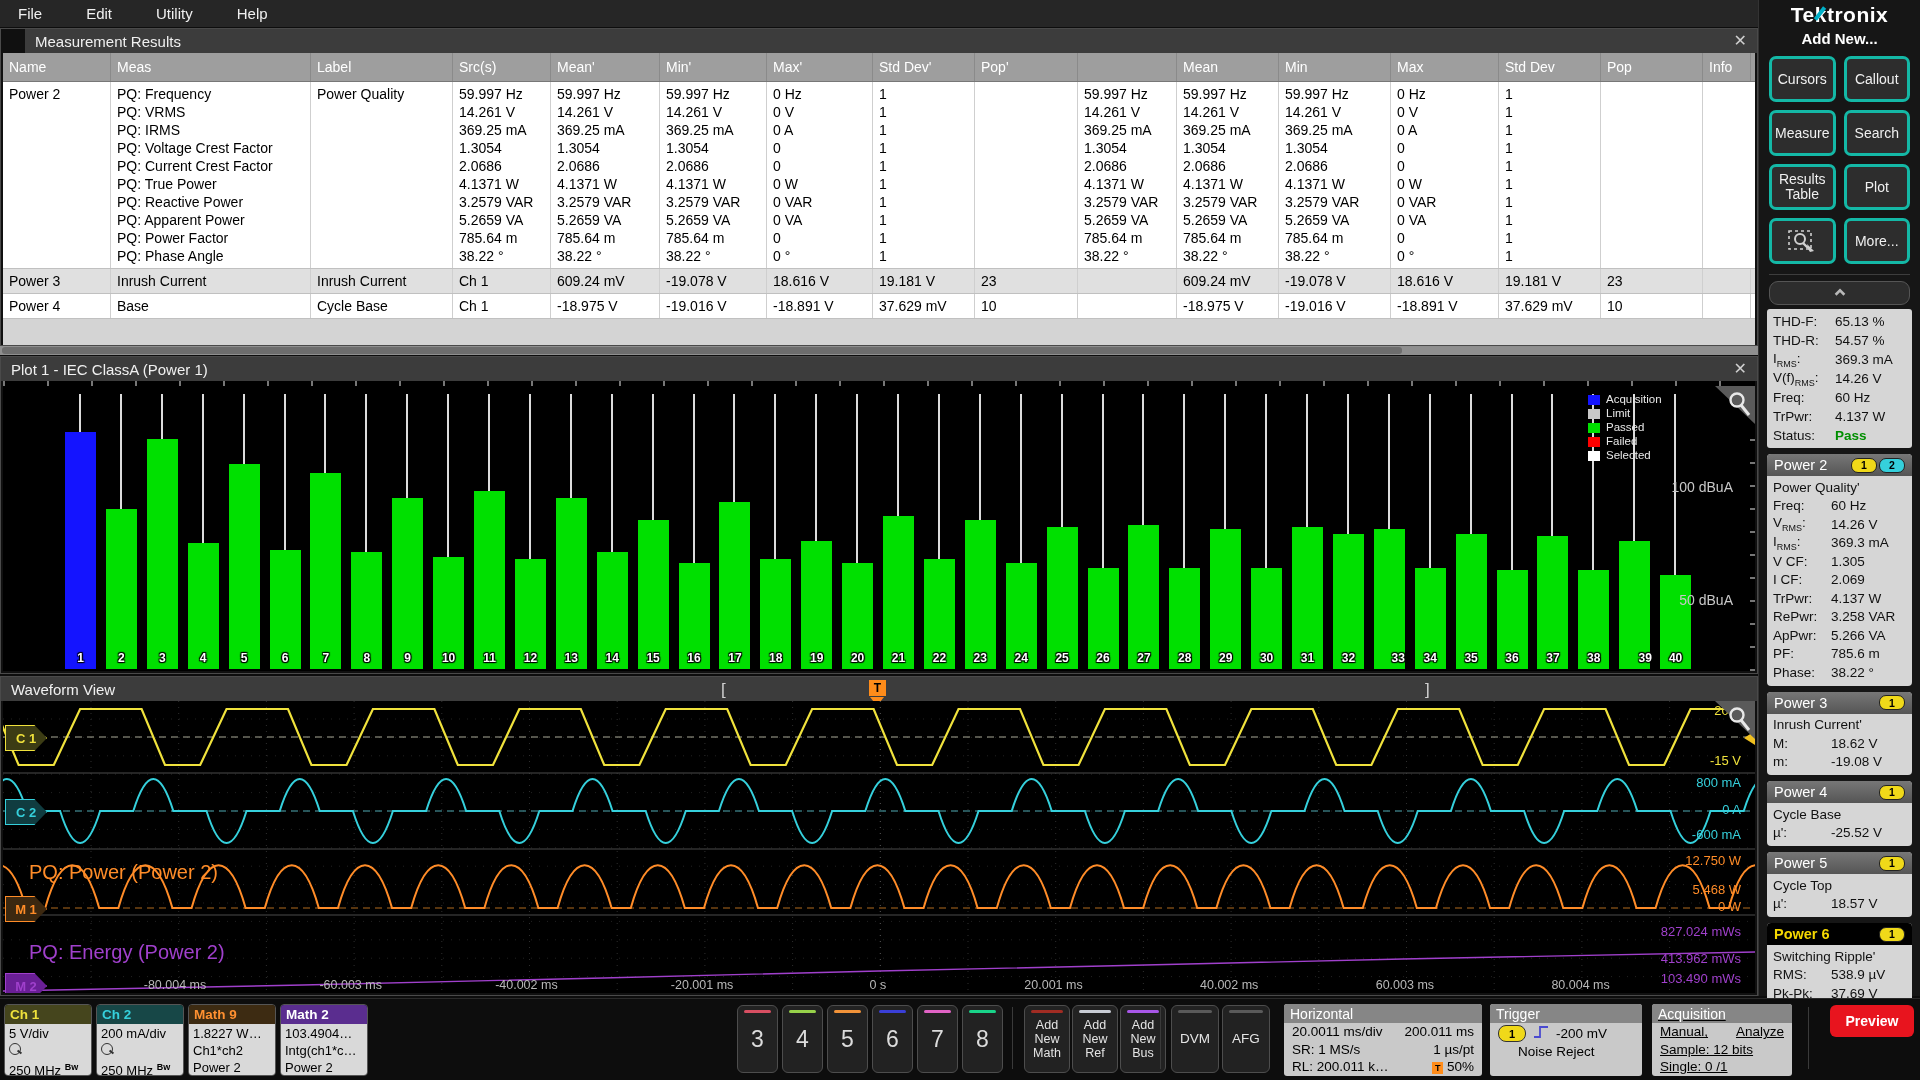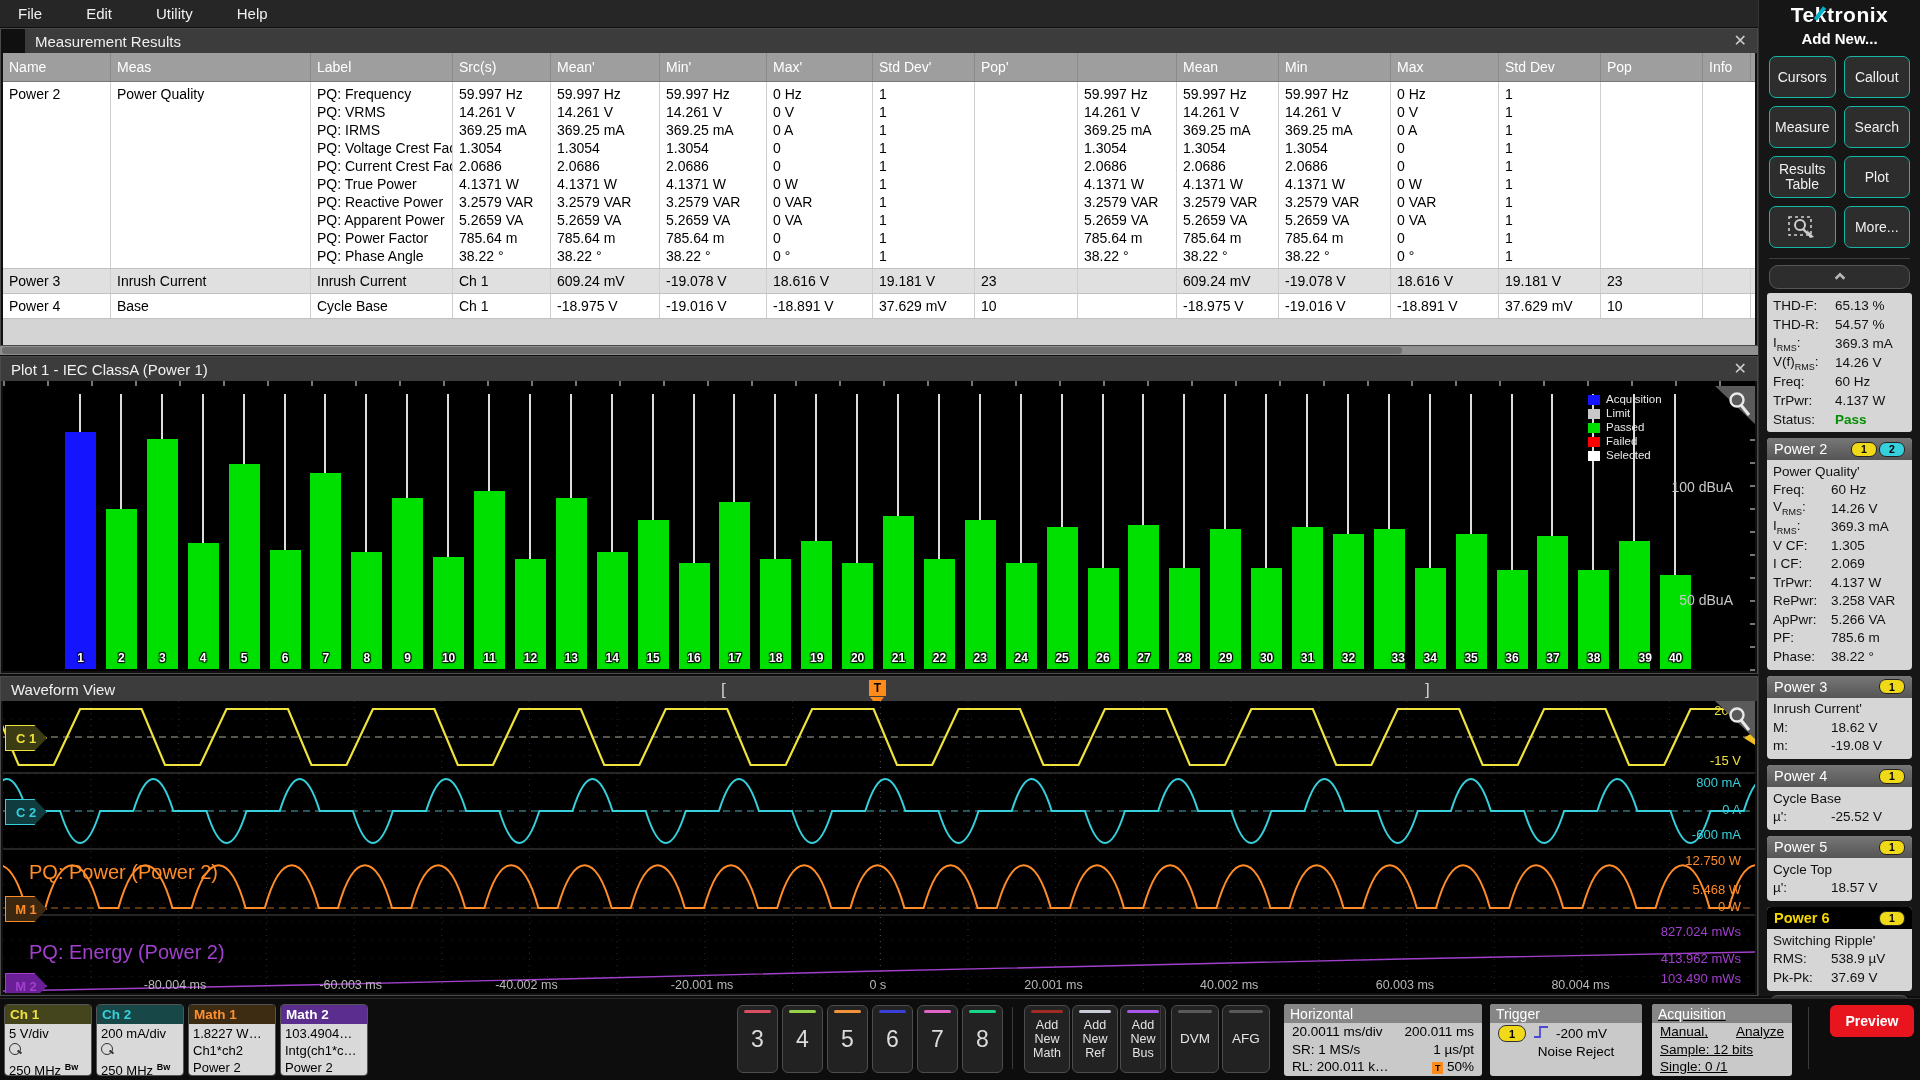--- a/index.html
+++ b/index.html
@@ -45,21 +45,21 @@
   .bracket{position:absolute;color:#d0d0d0;font-size:17px;top:3px;}
   #trig-flag{position:absolute;width:17px;height:16px;background:#ff8c1a;color:#000;font-weight:bold;font-size:12px;display:flex;align-items:center;justify-content:center;top:3px;}
   #trig-arrow{position:absolute;width:0;height:0;border-left:7px solid transparent;border-right:7px solid transparent;border-top:9px solid #ff8c1a;top:20px;}
   #trig-level{position:absolute;width:0;height:0;border-top:7px solid transparent;border-bottom:7px solid transparent;border-right:11px solid #f0c020;}
   
   #sidebar{position:absolute;left:1758px;top:0;width:162px;height:996px;background:#161616;border-left:1px solid #333;box-sizing:border-box;}
   #brand{height:30px;display:flex;align-items:center;justify-content:center;color:#fff;font-size:21px;font-weight:bold;letter-spacing:.5px;position:relative;}
   #brand .kslash{position:absolute;left:59px;top:6px;width:4px;height:15px;background:#00b0c8;transform:rotate(38deg);}
   #addnew{color:#fff;font-weight:bold;font-size:15px;text-align:center;height:22px;}
   #sb-buttons{display:grid;grid-template-columns:1fr 1fr;gap:8px;padding:4px 10px;}
-  .sb-btn{height:40px;background:#2d2d2d;border:1px solid #14b8a6;border-radius:7px;color:#f0f0f0;font-size:14px;display:flex;align-items:center;justify-content:center;text-align:center;line-height:15px;cursor:pointer;}
+  .sb-btn{height:40px;background:#2d2d2d;border:3px solid #14b8a6;border-radius:7px;color:#f0f0f0;font-size:14px;display:flex;align-items:center;justify-content:center;text-align:center;line-height:15px;cursor:pointer;}
   .sb-divider{height:1px;background:#3d3d3d;margin:6px 10px;}
   .chev-btn{margin:4px 10px;height:22px;background:#2d2d2d;border:1px solid #555;border-radius:9px;display:flex;align-items:center;justify-content:center;cursor:pointer;}
   .chev{width:14px;height:14px;fill:none;stroke:#b8b8b8;stroke-width:3;}
   .readout{margin:2px 8px;background:#d6d6d6;border-radius:3px;padding:3px 6px;font-size:13.5px;color:#111;}
   .readout .r-row{display:flex;height:19px;align-items:center;}
   .readout .r-lab{width:62px;}
   .pwr-panel{margin:6px 8px 0 8px;border-radius:4px;overflow:hidden;background:#d6d6d6;}
   .pwr-head{height:22px;background:linear-gradient(#777,#555);color:#fff;font-size:14.5px;display:flex;align-items:center;padding:0 7px;justify-content:space-between;}
   .pwr-head.sel{background:#000;color:#f5d800;font-weight:bold;}
   .pwr-badges{display:flex;gap:2px;}
@@ -119,33 +119,33 @@
           <div>Max</div>
           <div>Std Dev</div>
           <div>Pop</div>
           <div>Info</div>
         </div>
         <div class="tbl-row" style="grid-template-columns: 108px 200px 142px 98px 109px 107px 106px 102px 103px 99px 102px 112px 108px 102px 102px 48px; background: rgb(255, 255, 255);">
           <div>
             <div>Power 2</div>
           </div>
           <div>
-            <div>Power Quality</div>
-          </div>
-          <div>
             <div>PQ: Frequency</div>
             <div>PQ: VRMS</div>
             <div>PQ: IRMS</div>
             <div>PQ: Voltage Crest Factor</div>
             <div>PQ: Current Crest Factor</div>
             <div>PQ: True Power</div>
             <div>PQ: Reactive Power</div>
             <div>PQ: Apparent Power</div>
             <div>PQ: Power Factor</div>
             <div>PQ: Phase Angle</div>
+          </div>
+          <div>
+            <div>Power Quality</div>
           </div>
           <div>
             <div>59.997 Hz</div>
             <div>14.261 V</div>
             <div>369.25 mA</div>
             <div>1.3054</div>
             <div>2.0686</div>
             <div>4.1371 W</div>
             <div>3.2579 VAR</div>
             <div>5.2659 VA</div>
@@ -795,21 +795,21 @@
       </div>
       <div class="ch-badge" style="left: 96px;">
         <div class="hd" style="background: rgb(23, 71, 71); color: rgb(53, 208, 220);">Ch 2</div>
         <div class="bd">
           <div>200 mA/div</div>
           <div><span class="probe"></span></div>
           <div>250 MHz <sup style="font-size:9px;font-weight:bold">Bw</sup></div>
         </div>
       </div>
       <div class="ch-badge" style="left: 188px;">
-        <div class="hd" style="background: rgb(61, 43, 18); color: rgb(255, 144, 48);">Math 1</div>
+        <div class="hd" style="background: rgb(61, 43, 18); color: rgb(255, 144, 48);">Math 9</div>
         <div class="bd">
           <div>1.8227 W…</div>
           <div>Ch1*ch2</div>
           <div>Power 2</div>
         </div>
       </div>
       <div class="ch-badge" style="left: 280px;">
         <div class="hd" style="background: rgb(90, 45, 143); color: rgb(255, 255, 255);">Math 2</div>
         <div class="bd">
           <div>103.4904…</div>
@@ -880,21 +880,21 @@
       </div>
       <div class="cfg-panel" style="left: 1490px; width: 152px;">
         <div class="hd">Trigger</div>
         <div class="cfg-row" style="justify-content: flex-start; gap: 7px; padding-top: 2px;">
           <span class="trig-pill">1</span>
           <span><svg width="16" height="14">
               <polyline points="1,12 7,12 7,2 15,2" fill="none" stroke="#4a4ad0" stroke-width="1.8"></polyline>
             </svg></span>
           <span>-200 mV</span>
         </div>
-        <div class="cfg-row" style="justify-content: center; padding-left: 28px;">
+        <div class="cfg-row" style="justify-content: flex-start; padding-left: 28px;">
           <span>Noise Reject</span>
         </div>
       </div>
       <div class="cfg-panel" style="left: 1652px; width: 140px; text-decoration: underline;">
         <div class="hd">Acquisition</div>
         <div class="cfg-row">
           <span>Manual,</span>
           <span>Analyze</span>
         </div>
         <div class="cfg-row">

